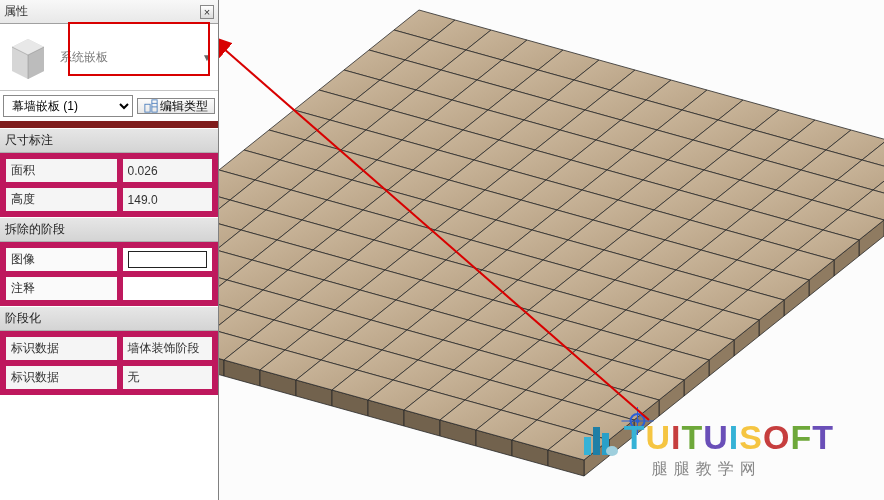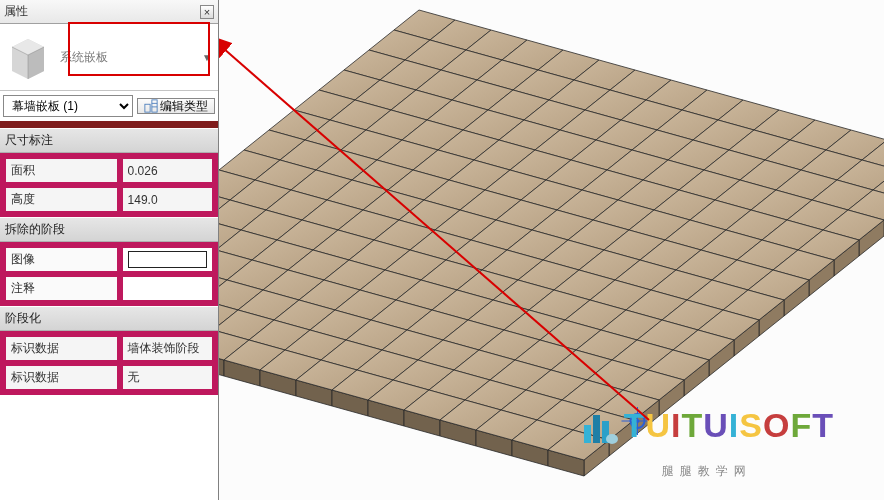--- a/index.html
+++ b/index.html
@@ -37,21 +37,21 @@
   
   .viewport { flex: 1; height: 100%; position: relative; background: #fcfcfc; overflow: hidden; }
   .grid-wrap { position: absolute; inset: 0; }
 
   
   .arrow-layer { position: absolute; inset: 0; pointer-events: none; }
 
   
   .watermark { position: absolute; right: 50px; bottom: 20px; text-align: center; pointer-events: none; }
   .watermark .wm-top { font-size: 34px; font-weight: 700; letter-spacing: 1px; }
-  .watermark .wm-sub { font-size: 12px; color: #888; letter-spacing: 6px; margin-top: 18px; }
+  .watermark .wm-sub { font-size: 16px; color: #888; letter-spacing: 6px; margin-top: 2px; }
 </style>
 </head>
 <body>
 
 <div class="props-panel">
 
   <div class="panel-header">
     <span class="panel-title">属性</span>
     <span class="panel-close">×</span>
   </div>

